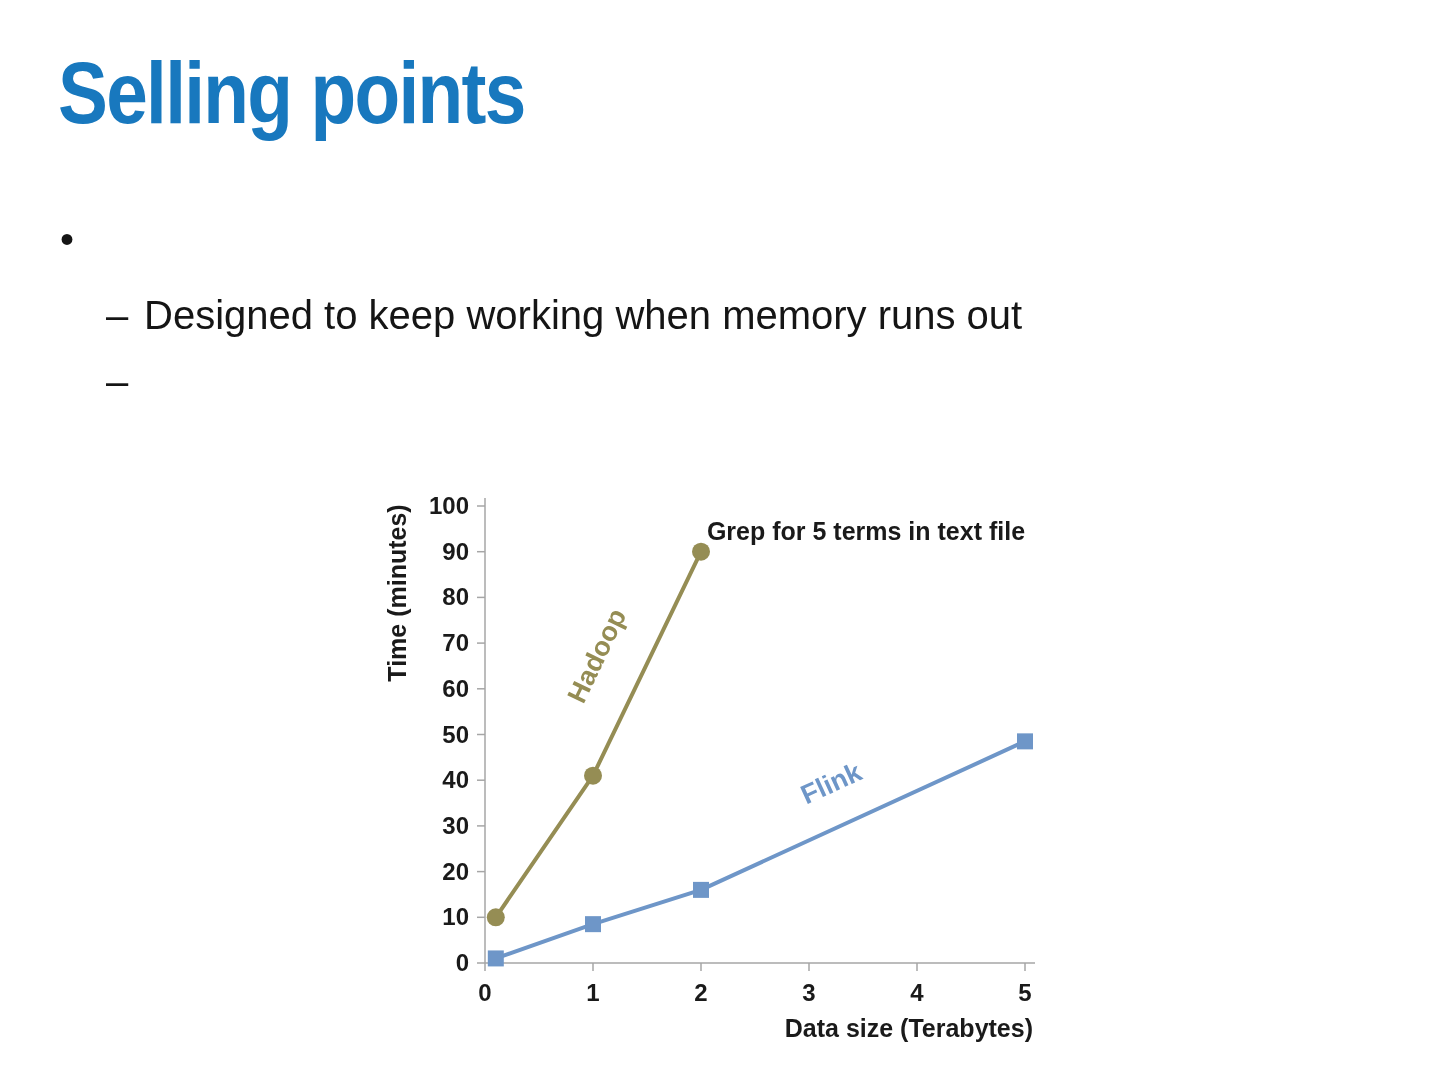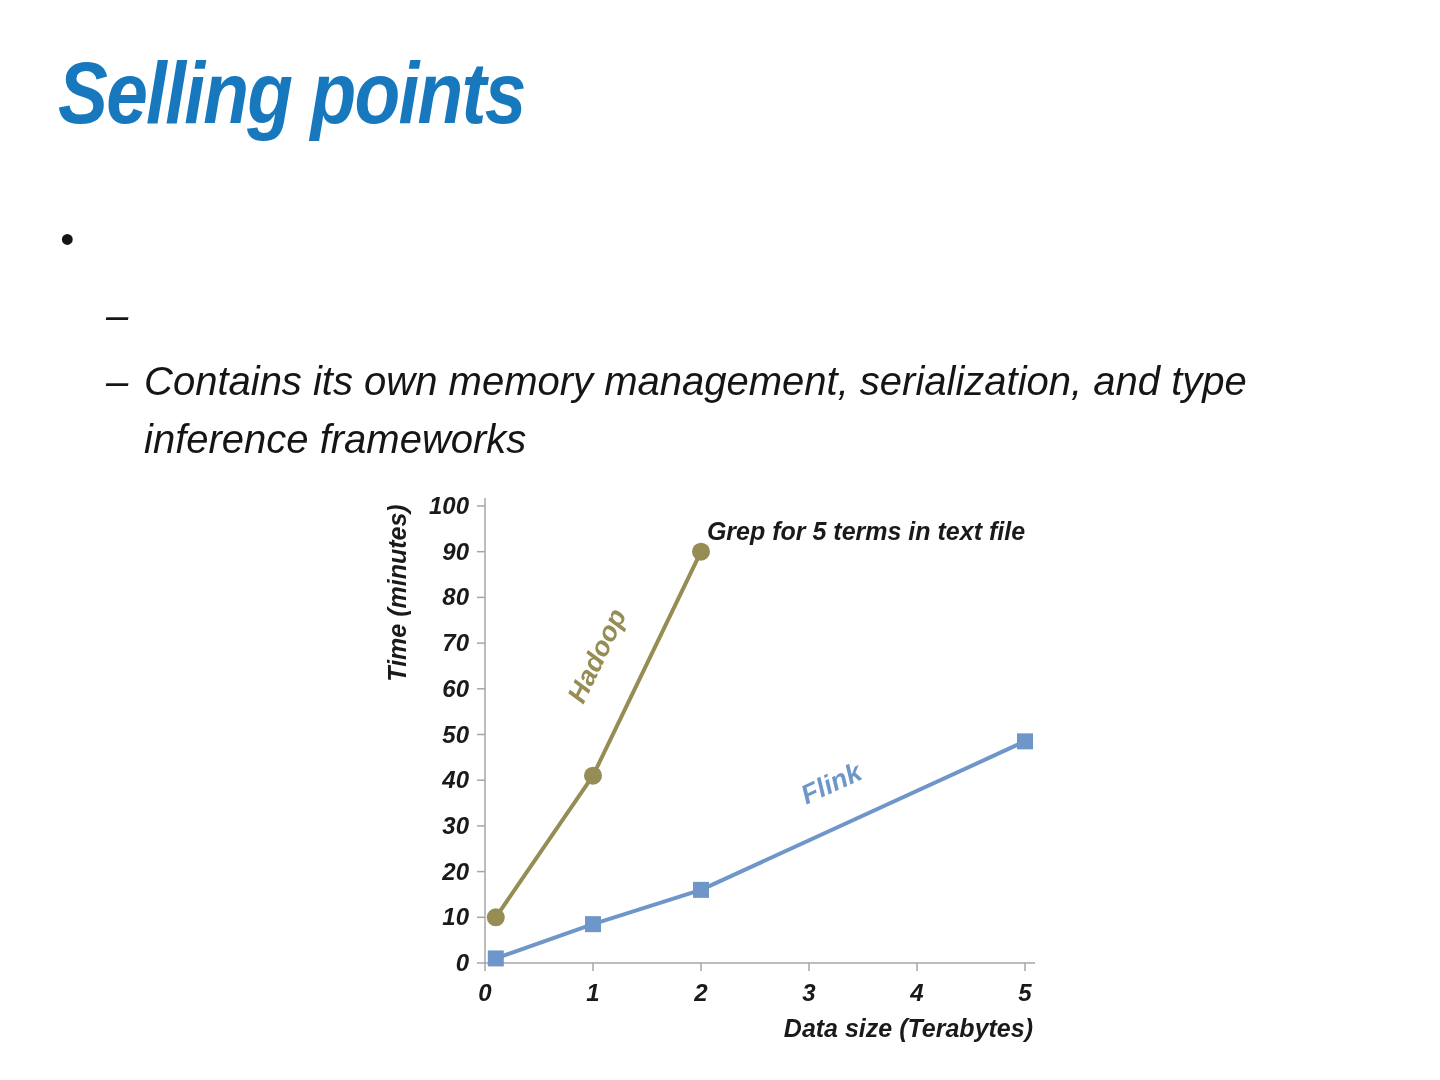--- a/index.html
+++ b/index.html
@@ -3,21 +3,20 @@
 <meta charset="utf-8">
 <style>
   html,body{margin:0;padding:0;background:#ffffff;}
   .slide{
     position:relative;
     width:1440px;height:1080px;
     background:#ffffff;
     font-family:"Liberation Sans", sans-serif;
     overflow:hidden;
     color:#151515;
-    font-style:italic;
   }
   .title{
     position:absolute;
     left:58px;top:42px;
     margin:0;
     font-size:88px;
     font-weight:700;
     letter-spacing:-2px;
     transform:scaleX(0.85);
     transform-origin:left center;
@@ -50,24 +49,24 @@
 <div class="slide">
 
   <h1 class="title" style="color: rgb(24, 120, 190);">Selling points</h1>
 
   <div class="bullets" style="color: rgb(21, 21, 21);">
     <div class="b l1">
       <span class="m">•</span>
     </div>
     <div class="b l2">
       <span class="m">–</span>
+      <span class="t">Designed to keep working when memory runs out</span>
     </div>
     <div class="b l2">
       <span class="m">–</span>
-      <span class="t">Contains its own memory management, serialization, and type inference frameworks</span>
     </div>
   </div>
 
   <div class="chart-wrap">
     <svg id="chart-svg" width="690" height="592" viewBox="0 0 690 592">
         <line x1="105" y1="20" x2="105" y2="485" stroke="#a6a6a6" stroke-width="1.5"></line>
         <line x1="105" y1="485" x2="655" y2="485" stroke="#a6a6a6" stroke-width="1.5"></line>
         <line x1="97" y1="485" x2="105" y2="485" stroke="#a6a6a6" stroke-width="1.5"></line>
         <text x="89" y="493" text-anchor="end" font-size="24" font-weight="bold" fill="#1a1a1a">0</text>
         <line x1="97" y1="439.3" x2="105" y2="439.3" stroke="#a6a6a6" stroke-width="1.5"></line>

